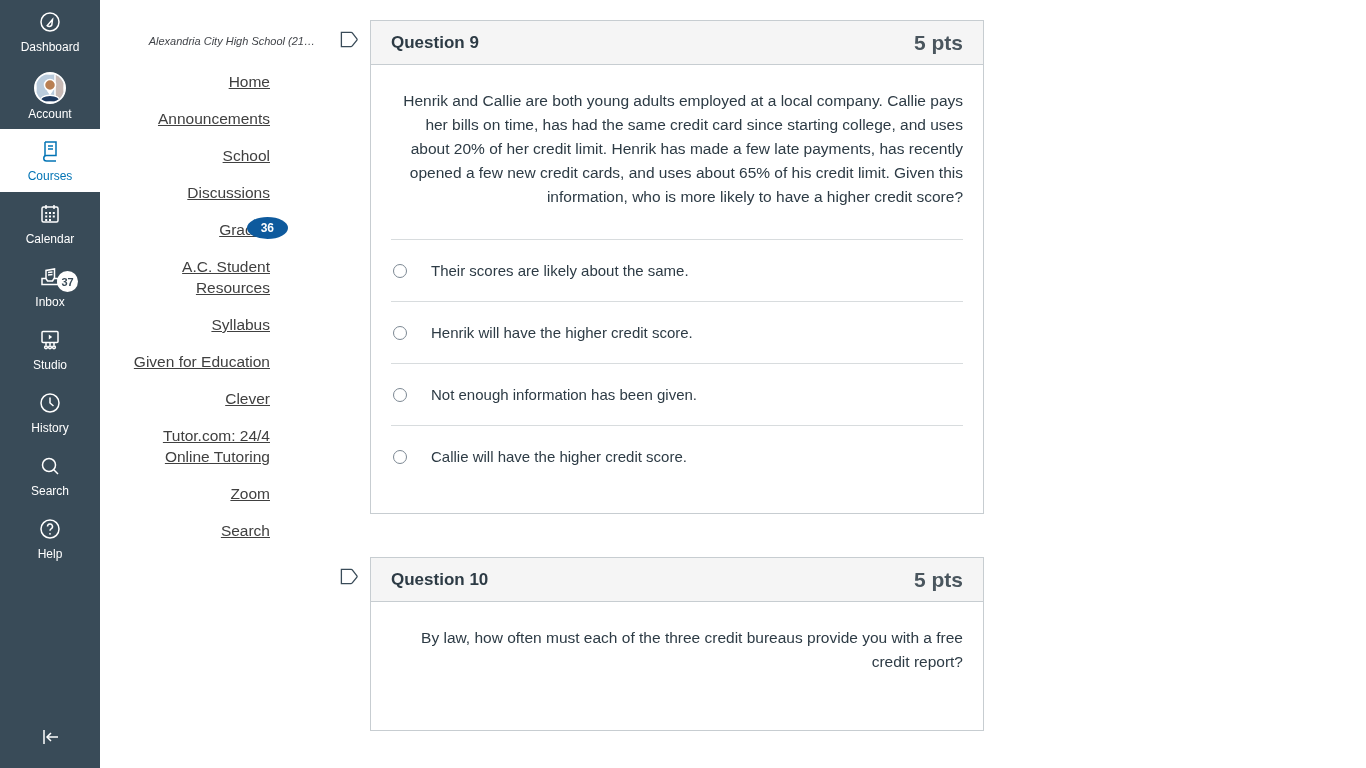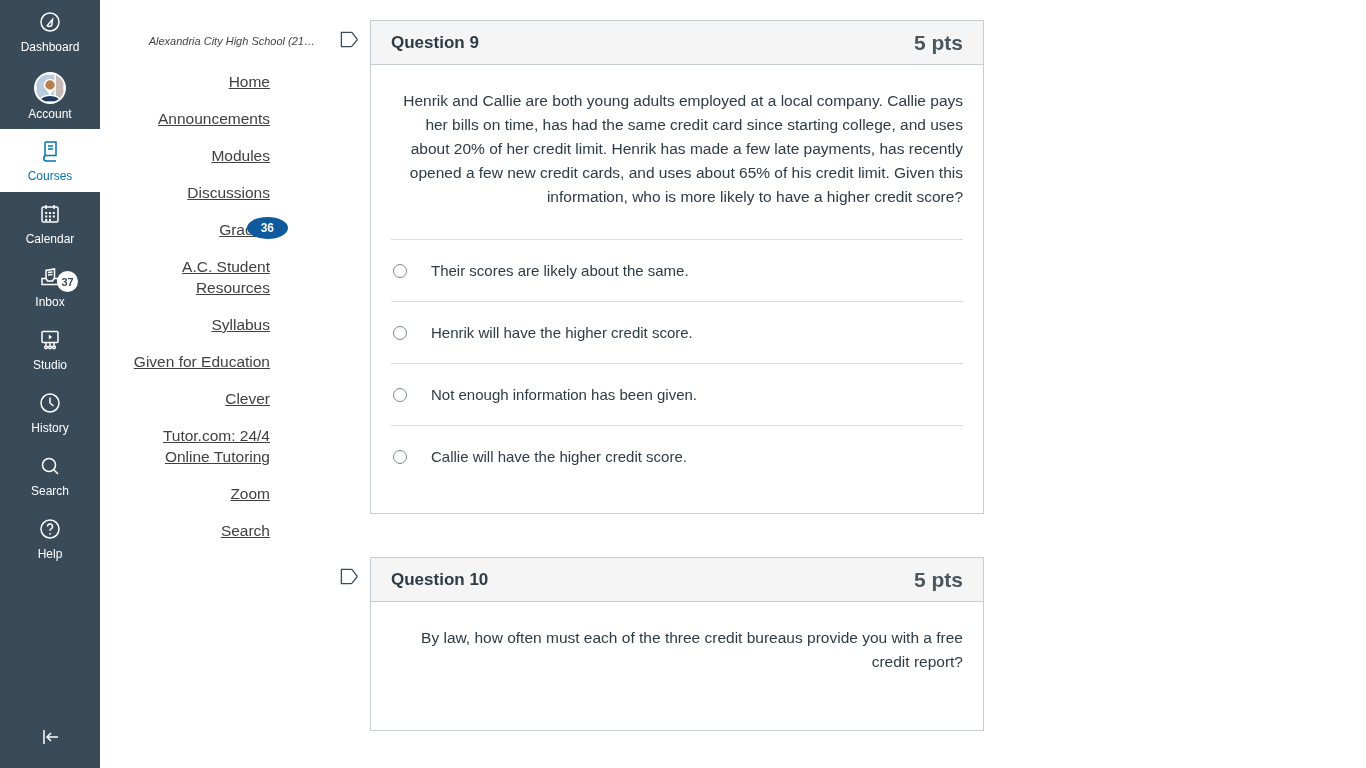--- a/index.html
+++ b/index.html
@@ -211,21 +211,21 @@
       </svg>
     </span>
   </div>
 </nav>
 
 <nav class="course-nav">
   <div class="cn-title">Alexandria City High School (21…</div>
   <ul class="cn-list">
     <li class="cn-item"><a class="cn-link">Home</a></li>
     <li class="cn-item"><a class="cn-link">Announcements</a></li>
-    <li class="cn-item"><a class="cn-link">Modules</a></li>
+    <li class="cn-item"><a class="cn-link">School</a></li>
     <li class="cn-item"><a class="cn-link">Discussions</a></li>
     <li class="cn-item">
       <a class="cn-link">Grades</a>
       <span class="cn-badge">36</span>
     </li>
     <li class="cn-item"><a class="cn-link">A.C. Student Resources</a></li>
     <li class="cn-item"><a class="cn-link">Syllabus</a></li>
     <li class="cn-item"><a class="cn-link">Given for Education</a></li>
     <li class="cn-item"><a class="cn-link">Clever</a></li>
     <li class="cn-item"><a class="cn-link">Tutor.com: 24/4 Online Tutoring</a></li>

